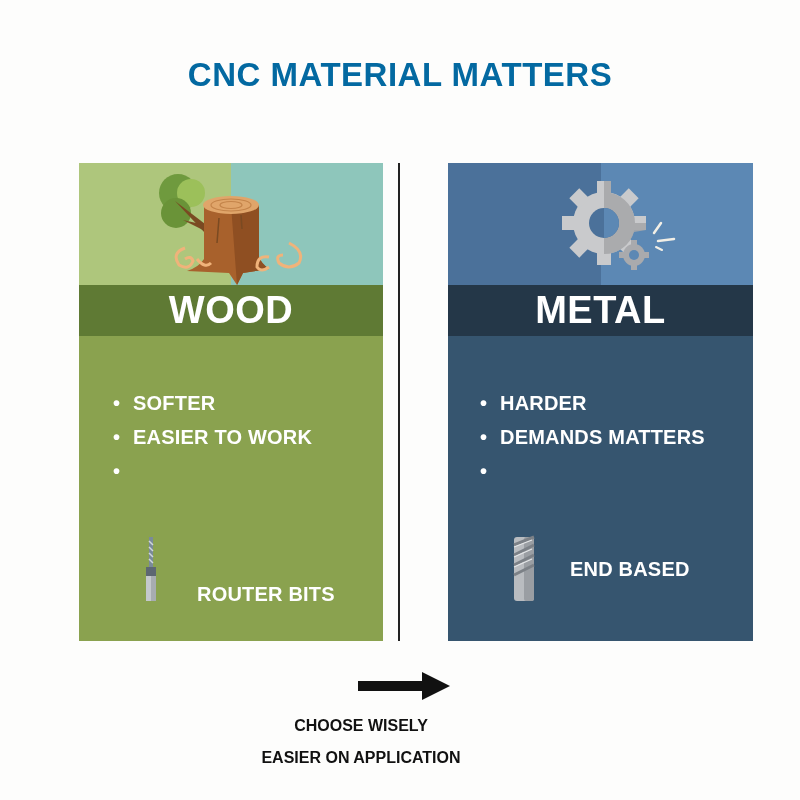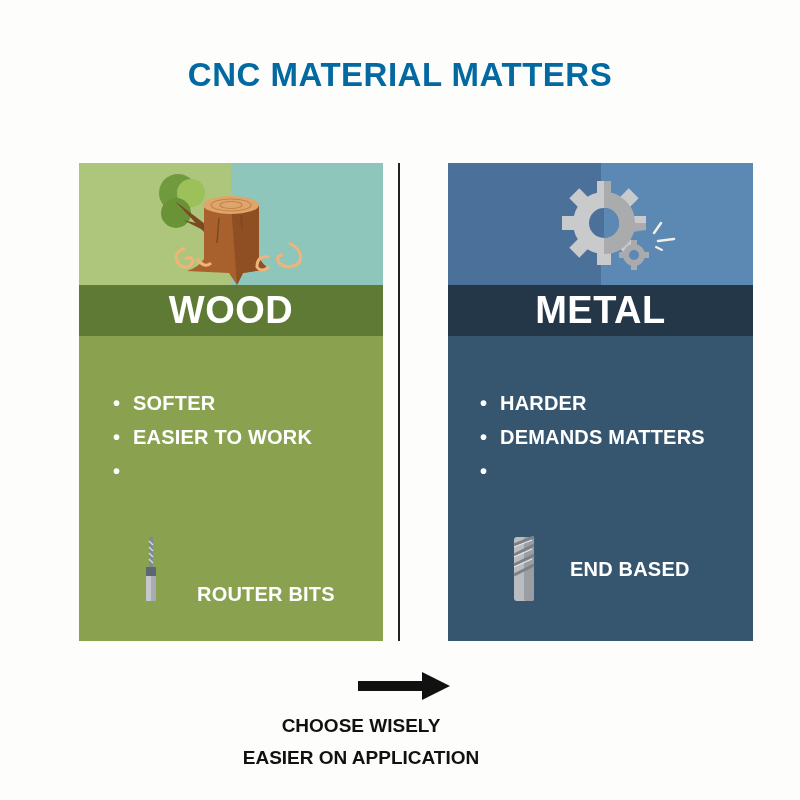--- a/index.html
+++ b/index.html
@@ -48,21 +48,21 @@
   .tool svg { position: absolute; top: 0; }
   .tool .label {
     position: absolute; top: 25px; color: #fff; font-size: 20px; font-weight: bold; letter-spacing: 0.2px;
   }
   .wood .tool .label { left: 118px; margin-top: 25px; }
   .metal .tool .label { left: 122px; }
 
   .arrow { position: absolute; left: 358px; top: 672px; }
   .footer {
     position: absolute; left: 0; top: 710px; width: 722px; text-align: center;
-    font-size: 19px; font-weight: bold; line-height: 32px; color: #111;
+    font-size: 16px; font-weight: bold; line-height: 32px; color: #111;
   }
 </style>
 </head>
 <body>
 
 <div class="title">CNC MATERIAL MATTERS</div>
 
 <div class="divider"></div>
 
 <div class="panel wood">

